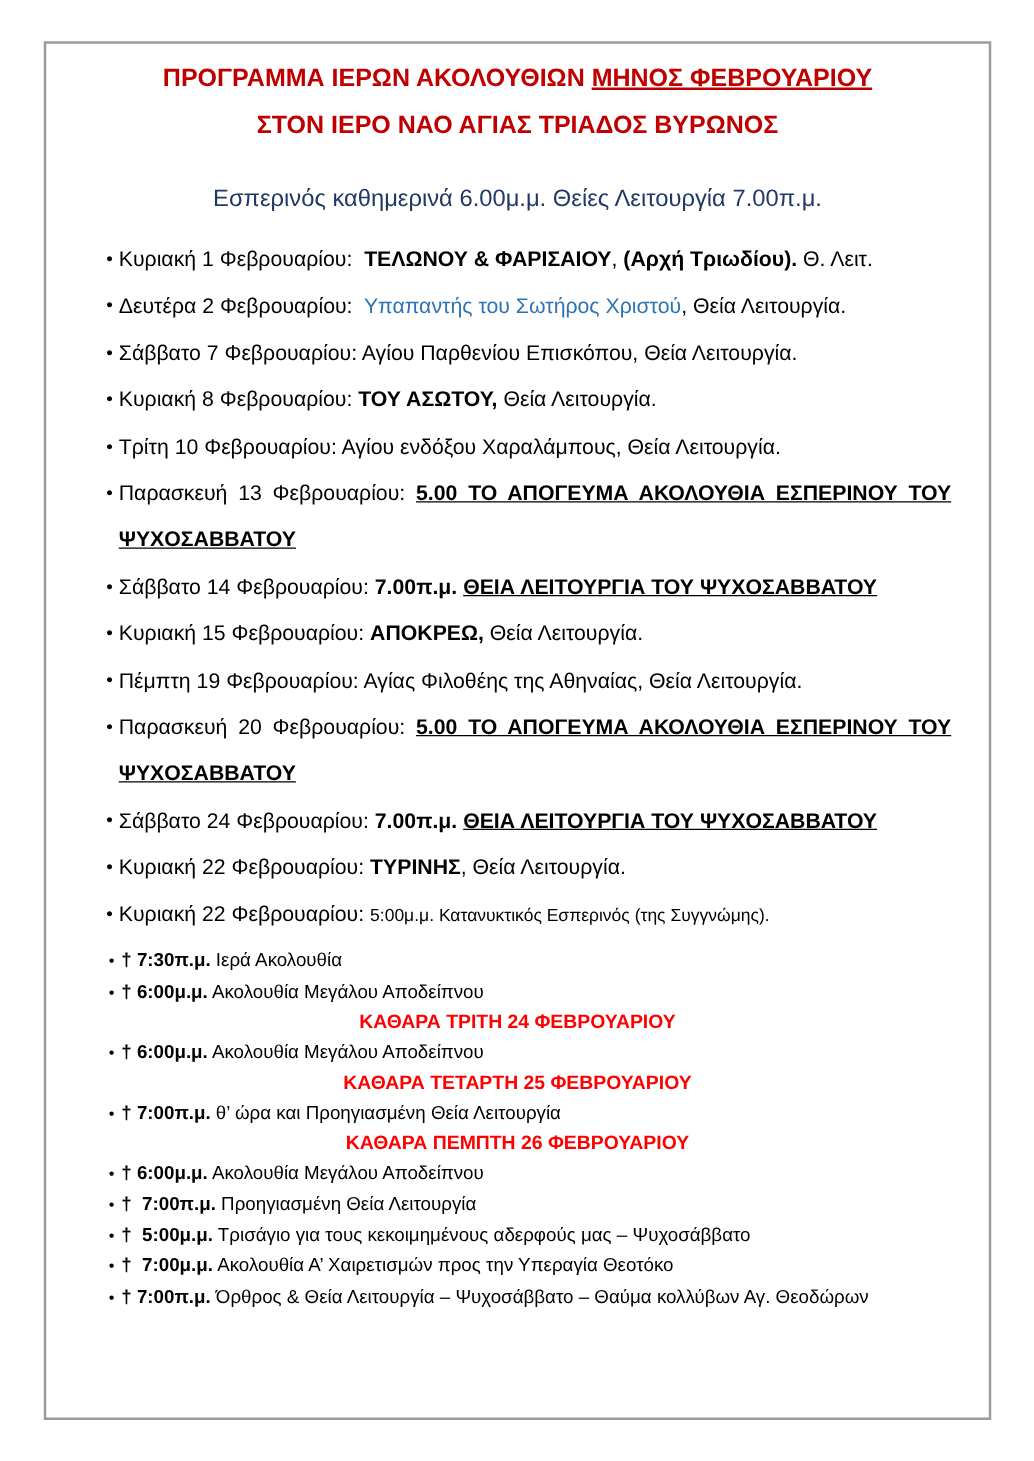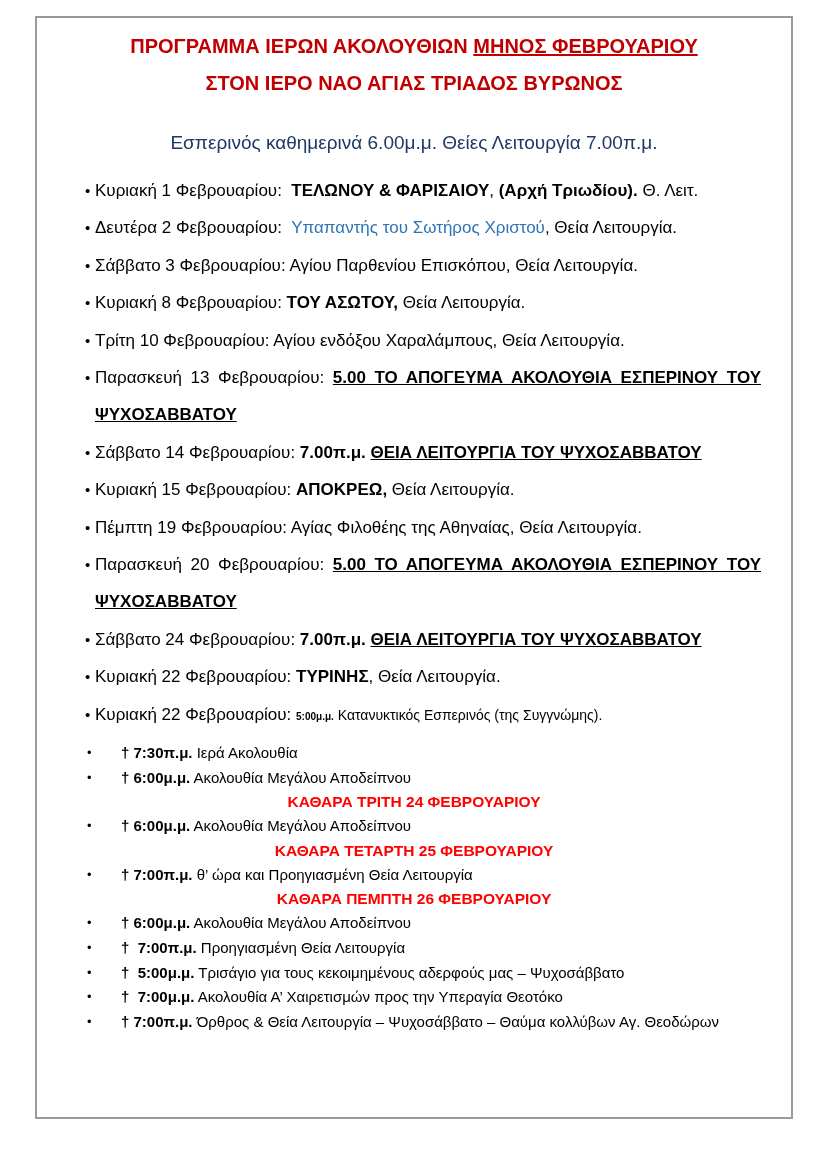--- a/index.html
+++ b/index.html
@@ -2,43 +2,43 @@
 <html style="--title_red: #C00000; --section_red: #FF0000; --link_blue: #2E74B5; --subtitle_navy: #1F3864; --text_black: #000000; --border_gray: #9A9A9A;"><head>
 <meta charset="utf-8">
 <style>
   :root{
     --title_red:#C00000; --section_red:#FF0000; --link_blue:#2E74B5;
     --subtitle_navy:#1F3864; --text_black:#000000; --border_gray:#9A9A9A;
   }
   *{margin:0;padding:0;box-sizing:border-box;}
   html,body{width:827px;height:1169px;background:#ffffff;
     font-family:"Liberation Sans",sans-serif;color:var(--text_black);}
-  .sheet{position:absolute;left:35px;top:16px;width:758px;height:1103px;
+  .sheet{position:absolute;left:35px;top:33px;width:758px;height:1103px;
     border:2px solid var(--border_gray);background:#fff;padding:10px 28px 0 28px;overflow:hidden;}
   .doc-title{color:var(--title_red);font-weight:bold;font-size:20px;line-height:37px;text-align:center;}
   .u{text-decoration:underline;}
   .subtitle{margin-top:26px;color:var(--subtitle_navy);font-weight:normal;font-size:19px;line-height:30px;text-align:center;}
   .main-list{margin-top:14px;}
   .item{display:flex;font-size:17px;line-height:37.4px;}
   .item .dot{width:30px;flex:0 0 30px;padding-left:20px;font-size:15px;}
   .item .txt{flex:1;text-align:justify;padding-right:2px;}
   .r-n{font-weight:normal;}
   .r-b{font-weight:bold;}
   .r-bu{font-weight:bold;text-decoration:underline;}
   .r-bb{font-weight:bold;font-size:17px;}
-  .r-sb{font-weight:bold;font-size:10px;}
+  .r-sb{font-weight:normal;font-size:14px;}
   .r-sn{font-weight:normal;font-size:14px;}
   .r-blue{color:var(--link_blue);}
   .lent-heading{margin-top:4px;color:var(--title_red);font-weight:bold;font-style:italic;
     font-size:19px;line-height:30px;text-align:center;text-decoration:underline;}
   .sections{margin-top:6px;}
   .sec-header{color:var(--section_red);font-weight:bold;font-size:15.5px;line-height:24px;text-align:center;}
   .s-item{display:flex;font-size:15px;line-height:24.6px;}
   .s-item .dot{width:32px;flex:0 0 32px;padding-left:22px;font-size:13px;}
-  .s-item .txt{flex:1;margin-left:24px;}
+  .s-item .txt{flex:1;}
 </style>
 </head>
 <body>
 
 <div class="sheet">
   <div class="doc-title">
     <span>ΠΡΟΓΡΑΜΜΑ ΙΕΡΩΝ ΑΚΟΛΟΥΘΙΩΝ </span><span class="u">ΜΗΝΟΣ ΦΕΒΡΟΥΑΡΙΟΥ</span>
   </div>
   <div class="doc-title">ΣΤΟΝ ΙΕΡΟ ΝΑΟ ΑΓΙΑΣ ΤΡΙΑΔΟΣ ΒΥΡΩΝΟΣ</div>
   <div class="subtitle">Εσπερινός καθημερινά 6.00μ.μ. Θείες Λειτουργία 7.00π.μ.</div>
@@ -47,21 +47,21 @@
       <div class="item">
         <span class="dot">•</span>
         <div class="txt"><span class="r-n">Κυριακή 1 Φεβρουαρίου:&nbsp; </span><span class="r-b">ΤΕΛΩΝΟΥ &amp; ΦΑΡΙΣΑΙΟΥ</span><span class="r-n">, </span><span class="r-b">(Αρχή Τριωδίου).</span><span class="r-n"> Θ. Λειτ.</span></div>
       </div>
       <div class="item">
         <span class="dot">•</span>
         <div class="txt"><span class="r-n">Δευτέρα 2 Φεβρουαρίου:&nbsp; </span><span class="r-blue">Υπαπαντής του Σωτήρος Χριστού</span><span class="r-n">, Θεία Λειτουργία.</span></div>
       </div>
       <div class="item">
         <span class="dot">•</span>
-        <div class="txt"><span class="r-n">Σάββατο 3 Φεβρουαρίου: Αγίου Παρθενίου Επισκόπου, Θεία Λειτουργία.</span></div>
+        <div class="txt"><span class="r-n">Σάββατο 7 Φεβρουαρίου: Αγίου Παρθενίου Επισκόπου, Θεία Λειτουργία.</span></div>
       </div>
       <div class="item">
         <span class="dot">•</span>
         <div class="txt"><span class="r-n">Κυριακή 8 Φεβρουαρίου: </span><span class="r-b">ΤΟΥ ΑΣΩΤΟΥ,</span><span class="r-n"> Θεία Λειτουργία.</span></div>
       </div>
       <div class="item">
         <span class="dot">•</span>
         <div class="txt"><span class="r-n">Τρίτη 10 Φεβρουαρίου: Αγίου ενδόξου Χαραλάμπους, Θεία Λειτουργία.</span></div>
       </div>
       <div class="item">

